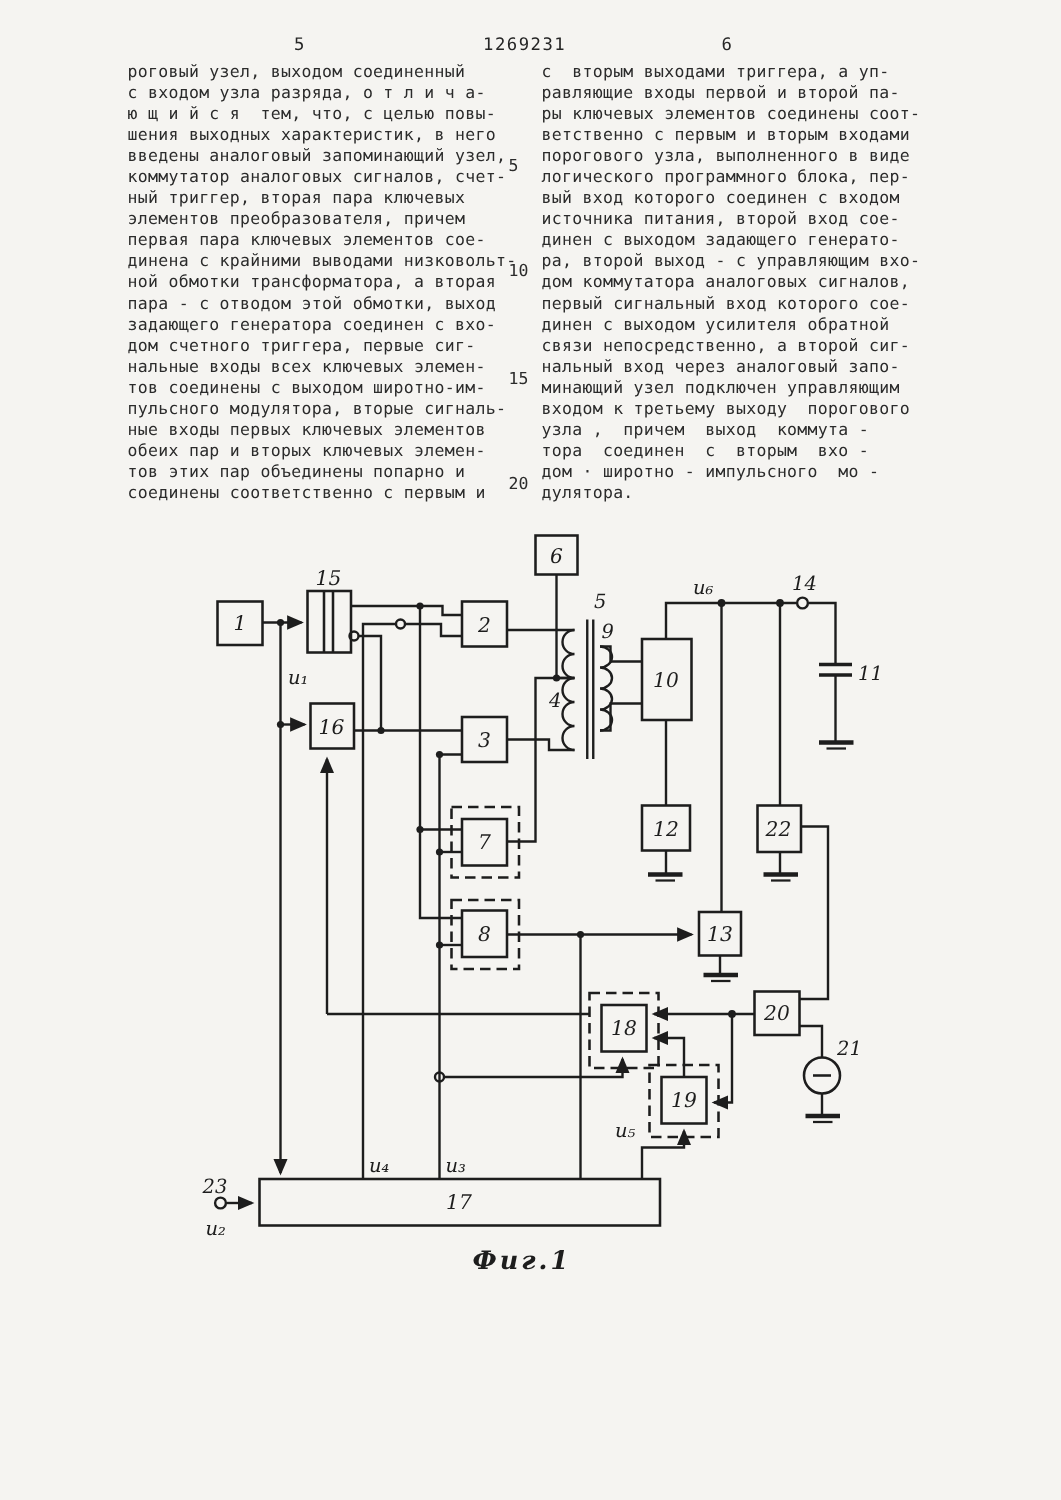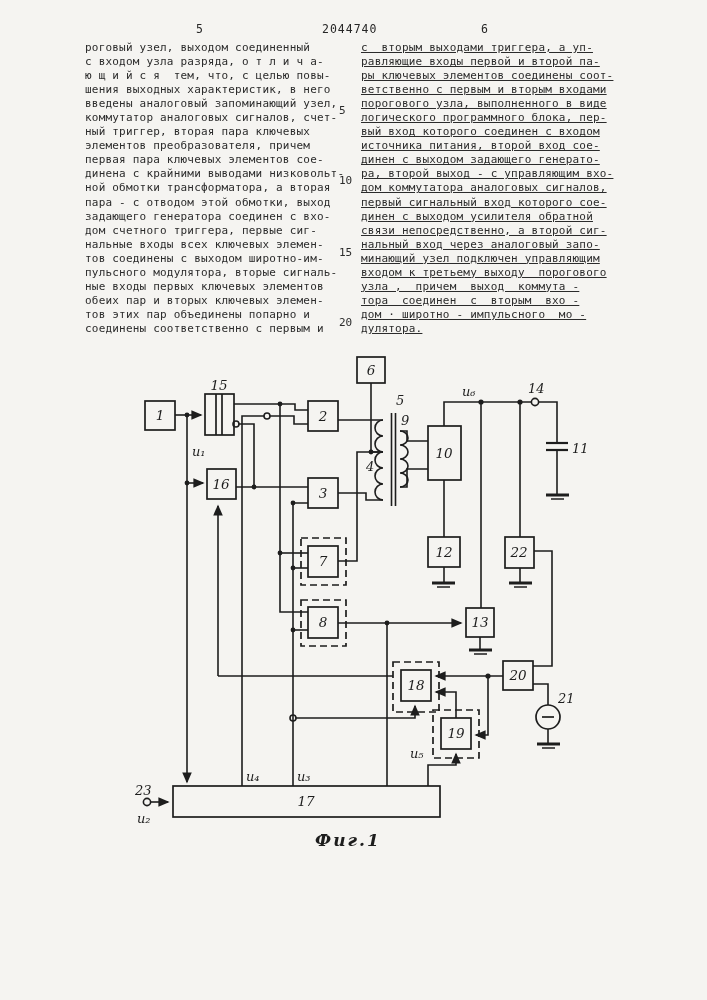--- a/index.html
+++ b/index.html
@@ -15,21 +15,21 @@
   .blk-label{font-size:13.5px;}
   .sig-label{font-size:13px;}
   .cap-label{font-size:17px;font-weight:bold;letter-spacing:2px;}
 </style>
 </head>
 <body>
 
 <div class="page">
 
   <div class="hdr" style="left:196px;">5</div>
-  <div class="hdr" style="left:322px;">2044740</div>
+  <div class="hdr" style="left:322px;">1269231</div>
   <div class="hdr" style="left:481px;">6</div>
 
   <div class="col" style="left:85px;width:270px;">роговый узел, выходом соединенный
 с входом узла разряда, о т л и ч а-
 ю щ и й с я  тем, что, с целью повы-
 шения выходных характеристик, в него
 введены аналоговый запоминающий узел,
 коммутатор аналоговых сигналов, счет-
 ный триггер, вторая пара ключевых
 элементов преобразователя, причем
@@ -39,21 +39,21 @@
 пара - с отводом этой обмотки, выход
 задающего генератора соединен с вхо-
 дом счетного триггера, первые сиг-
 нальные входы всех ключевых элемен-
 тов соединены с выходом широтно-им-
 пульсного модулятора, вторые сигналь-
 ные входы первых ключевых элементов
 обеих пар и вторых ключевых элемен-
 тов этих пар объединены попарно и
 соединены соответственно с первым и</div>
-  <div class="col" style="left:361px;width:276px;text-decoration:underline;">с  вторым выходами триггера, а уп-
+  <div class="col" style="left:361px;width:276px;">с  вторым выходами триггера, а уп-
 равляющие входы первой и второй па-
 ры ключевых элементов соединены соот-
 ветственно с первым и вторым входами
 порогового узла, выполненного в виде
 логического программного блока, пер-
 вый вход которого соединен с входом
 источника питания, второй вход сое-
 динен с выходом задающего генерато-
 ра, второй выход - с управляющим вхо-
 дом коммутатора аналоговых сигналов,

